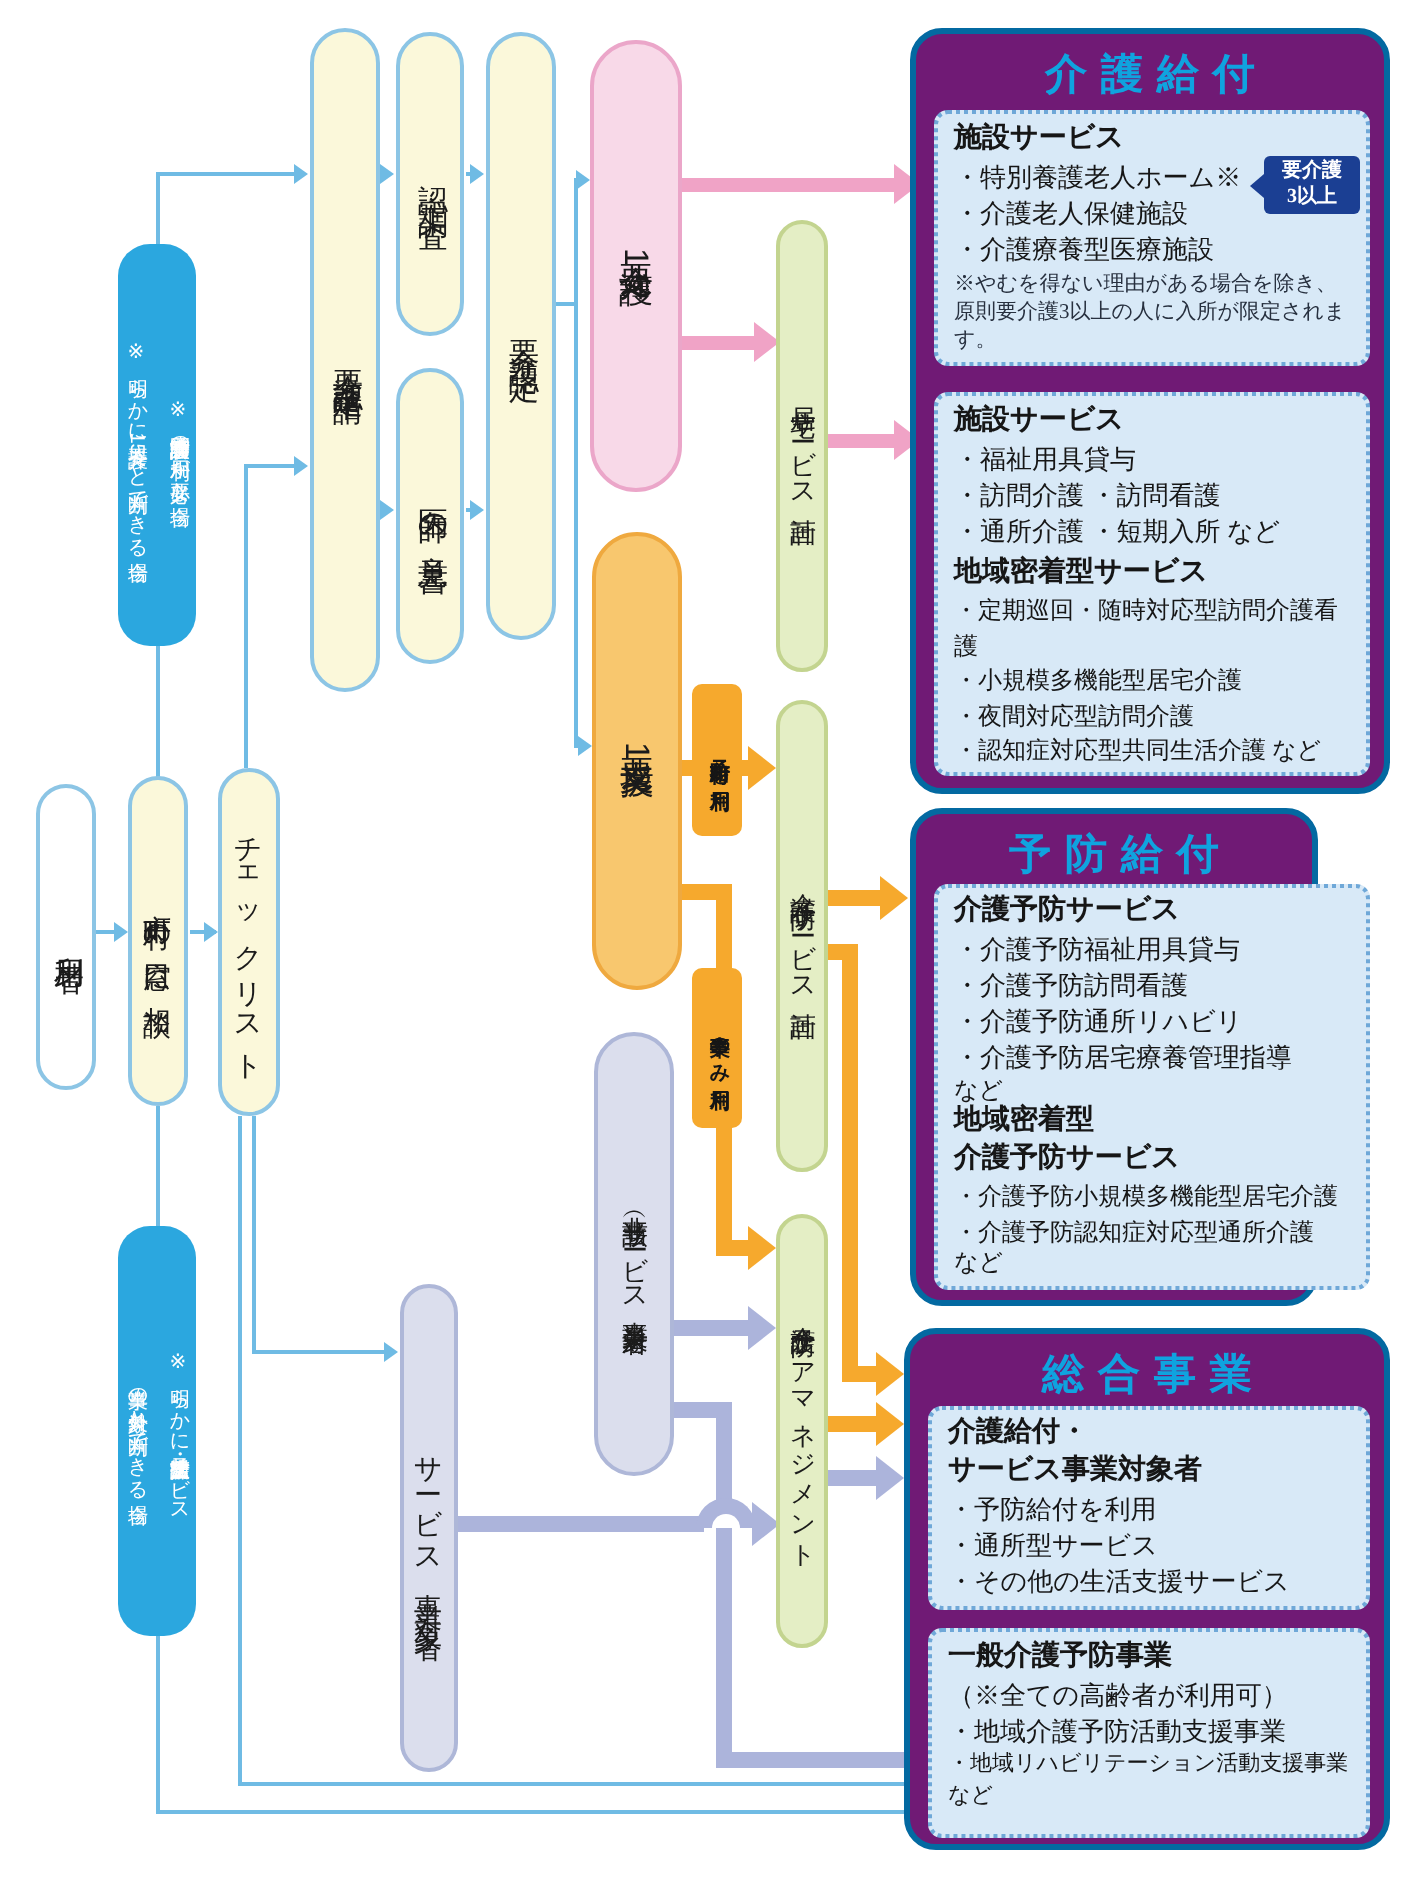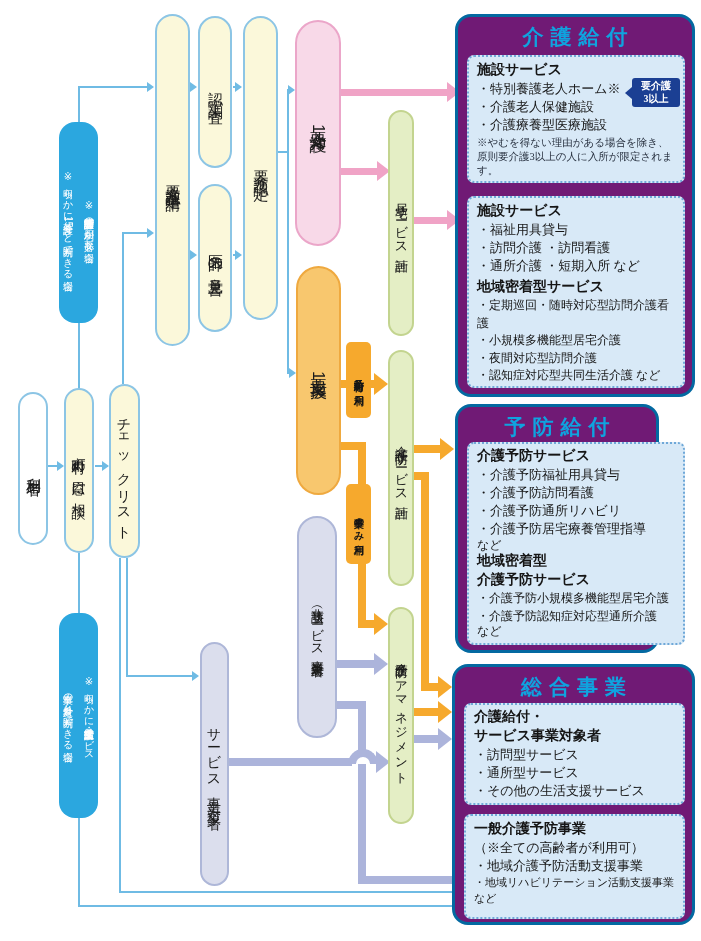--- a/index.html
+++ b/index.html
@@ -226,21 +226,21 @@
       <div class="dis">・介護予防認知症対応型通所介護</div>
       <div class="etc">など</div>
     </div>
   </div>
 
   <div class="bigbox" style="left:452px;top:664px;width:243px;height:261px;">
     <div class="bigtitle">総合事業</div>
     <div class="dashbox" style="left:9px;top:36px;width:221px;height:102px;padding-top:3px;">
       <div class="dh">介護給付・</div>
       <div class="dh">サービス事業対象者</div>
-      <div class="di">・訪問型サービス</div>
+      <div class="di">・予防給付を利用</div>
       <div class="di">・通所型サービス</div>
       <div class="di">・その他の生活支援サービス</div>
     </div>
     <div class="dashbox" style="left:9px;top:147px;width:221px;height:105px;padding-top:4px;">
       <div class="dh">一般介護予防事業</div>
       <div class="di">（※全ての高齢者が利用可）</div>
       <div class="di">・地域介護予防活動支援事業</div>
       <div class="dixs">・地域リハビリテーション活動支援事業 など</div>
     </div>
   </div>

